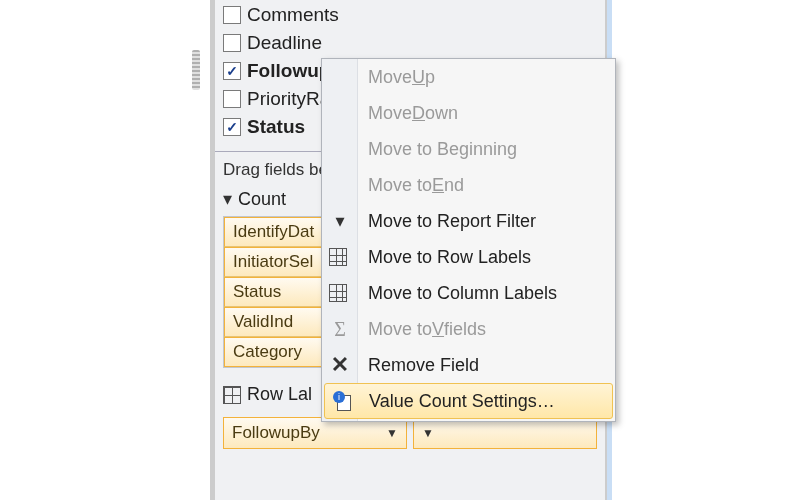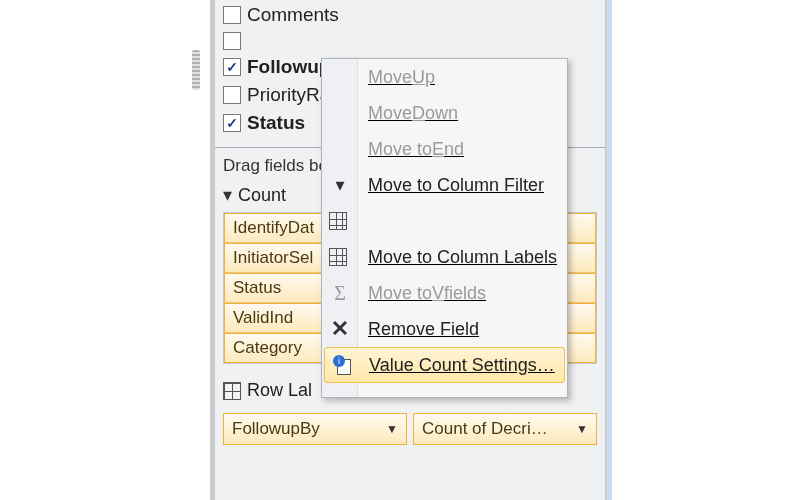--- a/index.html
+++ b/index.html
@@ -130,26 +130,25 @@
   }
   .caret {
     color: #333;
     font-size: 12px;
   }
   
   .ctxmenu {
     position: absolute;
     left: 321px;
     top: 58px;
-    width: 247px;
+    width: 295px;
     background: #f6f6f6;
     border: 1px solid #b0b4bb;
     box-shadow: 3px 3px 6px rgba(0,0,0,0.25);
-    padding-bottom: 14px;
-    text-decoration: underline;
+    padding-bottom: 2px;
   }
   .ctxmenu .gutter {
     position: absolute;
     left: 0; top: 0; bottom: 0;
     width: 36px;
     background: #eef0f3;
     border-right: 1px solid #dcdfe4;
   }
   .ctx-item {
     position: relative;
@@ -233,20 +232,21 @@
 
 <div class="panel">
 
   <div class="fieldlist">
     <div class="field-row">
       <span class="chk"></span>
       <span>Comments</span>
     </div>
     <div class="field-row">
       <span class="chk"></span>
+      <span>Deadline</span>
     </div>
     <div class="field-row bold">
       <span class="chk checked"></span>
       <span>Followup</span>
     </div>
     <div class="field-row">
       <span class="chk"></span>
       <span>PriorityRa</span>
     </div>
     <div class="field-row bold">
@@ -274,21 +274,20 @@
     <span class="grid-icon"></span>
     <span>Row Lal</span>
   </div>
 
   <div class="dropdown-row">
     <div class="dropdown">
       <span>FollowupBy</span>
       <span class="caret">▼</span>
     </div>
     <div class="dropdown">
-      <span>Count of Decri…</span>
       <span class="caret">▼</span>
     </div>
   </div>
 
 </div>
 
 <div class="right-blue"></div>
 
 <div class="ctxmenu">
   <div class="gutter"></div>
@@ -297,33 +296,39 @@
     <span>Move </span>
       <span class="ul">U</span>
       <span>p</span>
   </div>
   <div class="ctx-item disabled">
     <span>Move </span>
       <span class="ul">D</span>
       <span>own</span>
   </div>
   <div class="ctx-item disabled">
+    <span>Move to Be</span>
+      <span class="ul">g</span>
+      <span>inning</span>
+  </div>
+  <div class="ctx-item disabled">
     <span>Move to </span>
       <span class="ul">E</span>
       <span>nd</span>
   </div>
 
   <div class="ctx-item">
     <span class="icn">▾</span>
-    <span>Move to Column Filter</span>
+    <span>Move to Report Filter</span>
   </div>
   <div class="ctx-item">
     <span class="icn small-grid">
         <span class="gridbox"></span>
       </span>
+    <span>Move to Row Labels</span>
   </div>
   <div class="ctx-item">
     <span class="icn small-grid">
         <span class="gridbox"></span>
       </span>
     <span>Move to Column Labels</span>
   </div>
   <div class="ctx-item disabled">
     <span class="icn sigma">Σ</span>
     <span>Move to </span>

